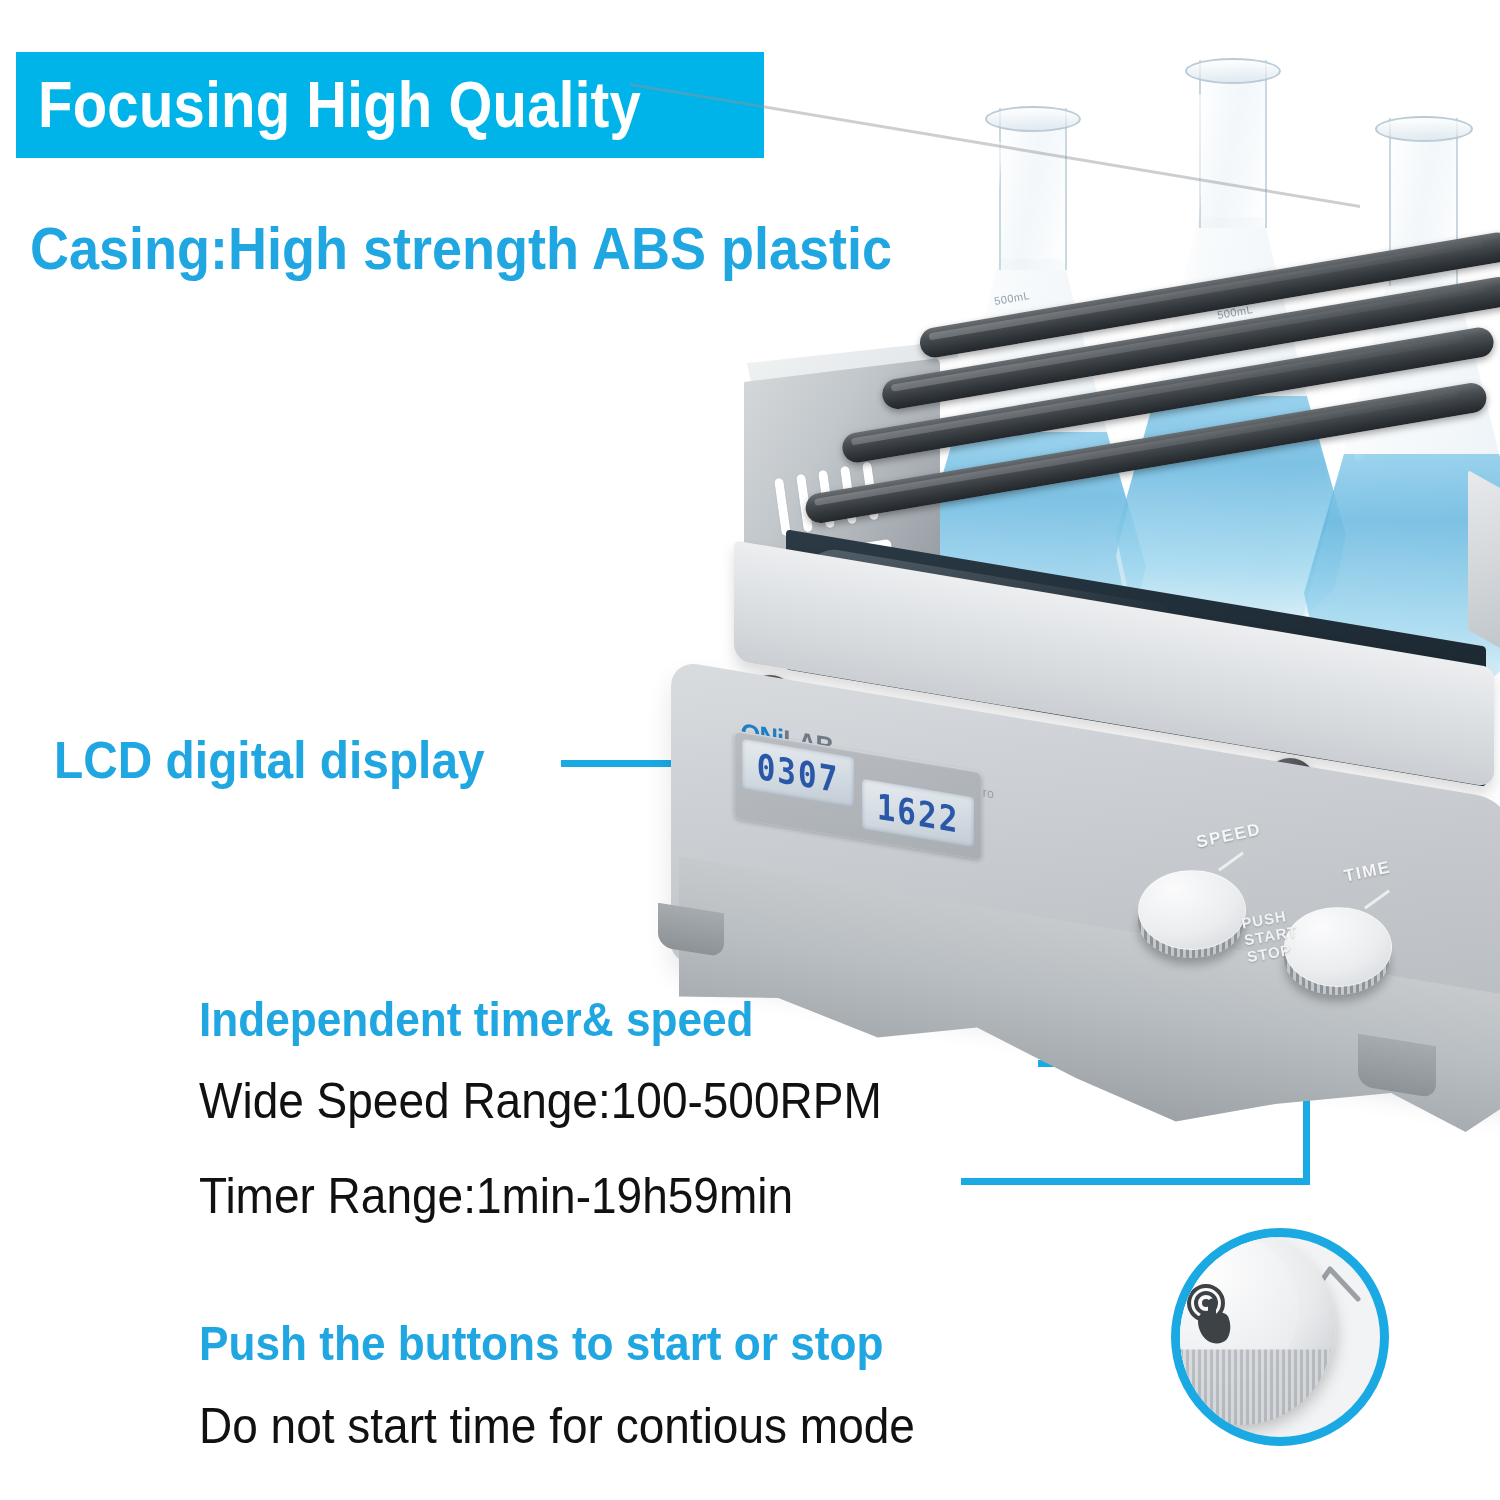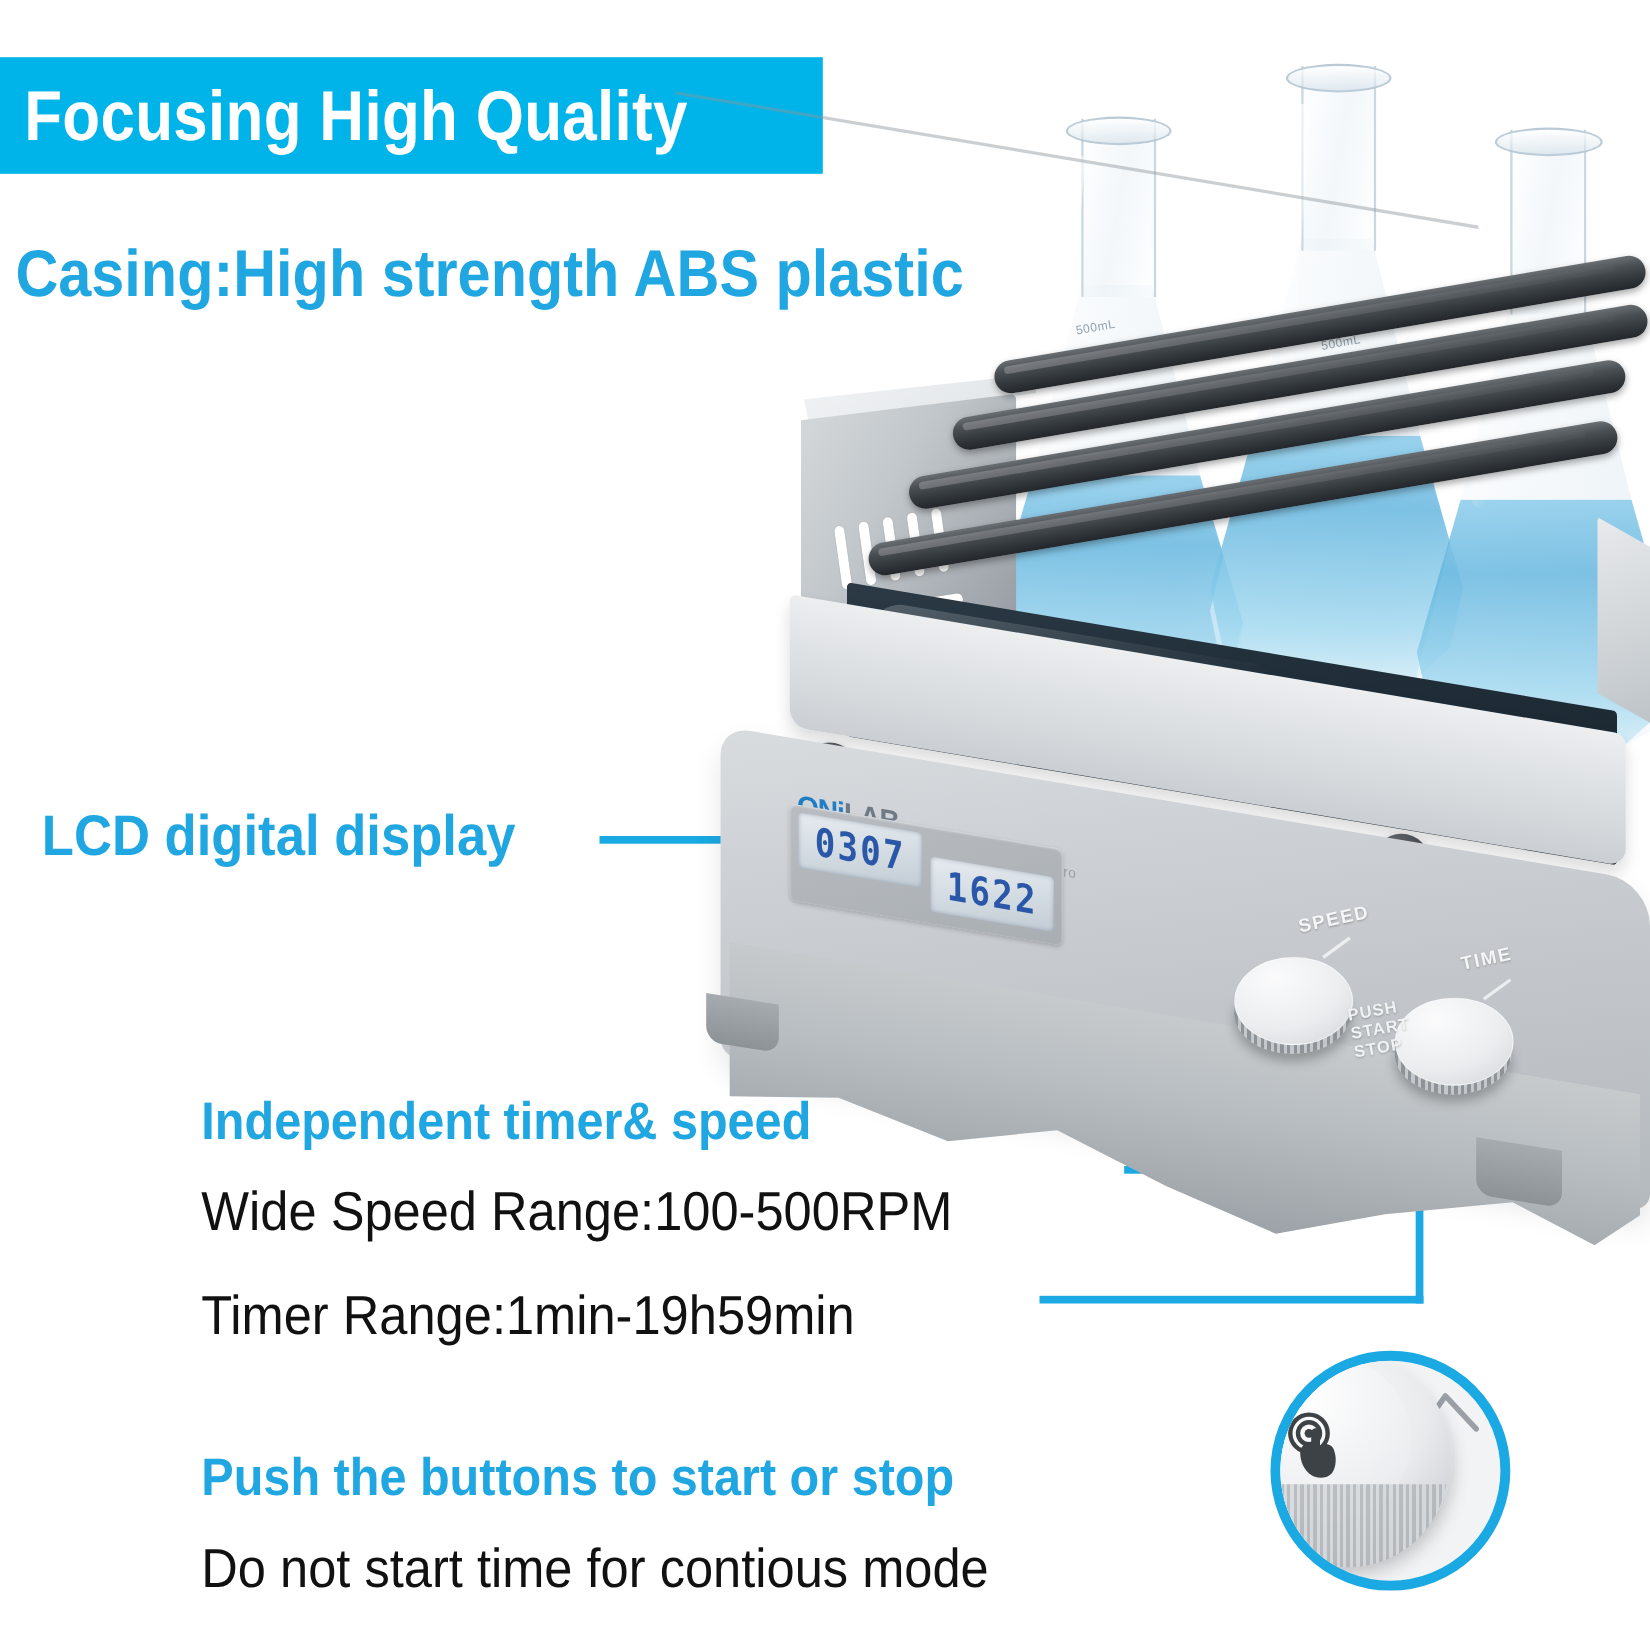--- a/index.html
+++ b/index.html
@@ -4,21 +4,21 @@
 <title>ONiLAB SK-O330-Pro Shaker Infographic</title>
 <style>
   html,body{margin:0;padding:0;}
   body{
     width:1500px;height:1500px;
     background:#ffffff;
     font-family:"Liberation Sans", sans-serif;
     overflow:hidden;
     position:relative;
   }
-  .stage{position:absolute;left:0;top:0;width:1208px;height:1500px;}
+  .stage{position:absolute;left:16px;top:0;width:1208px;height:1500px;}
 
   
   .banner{
     position:absolute;left:0;top:52px;width:748px;height:106px;
     background:#00b4ea;
     display:flex;align-items:center;
   }
   .banner-text{
     color:#ffffff;font-size:64px;font-weight:bold;
     font-family:"Liberation Sans Narrow","Liberation Sans",sans-serif;

